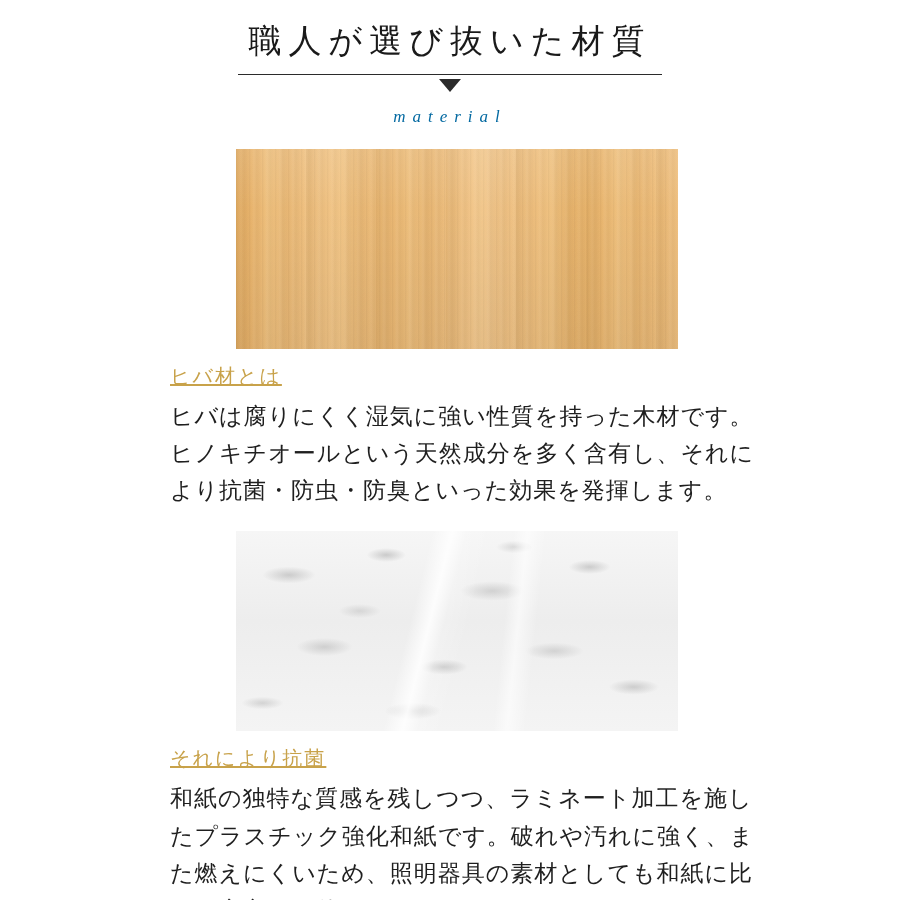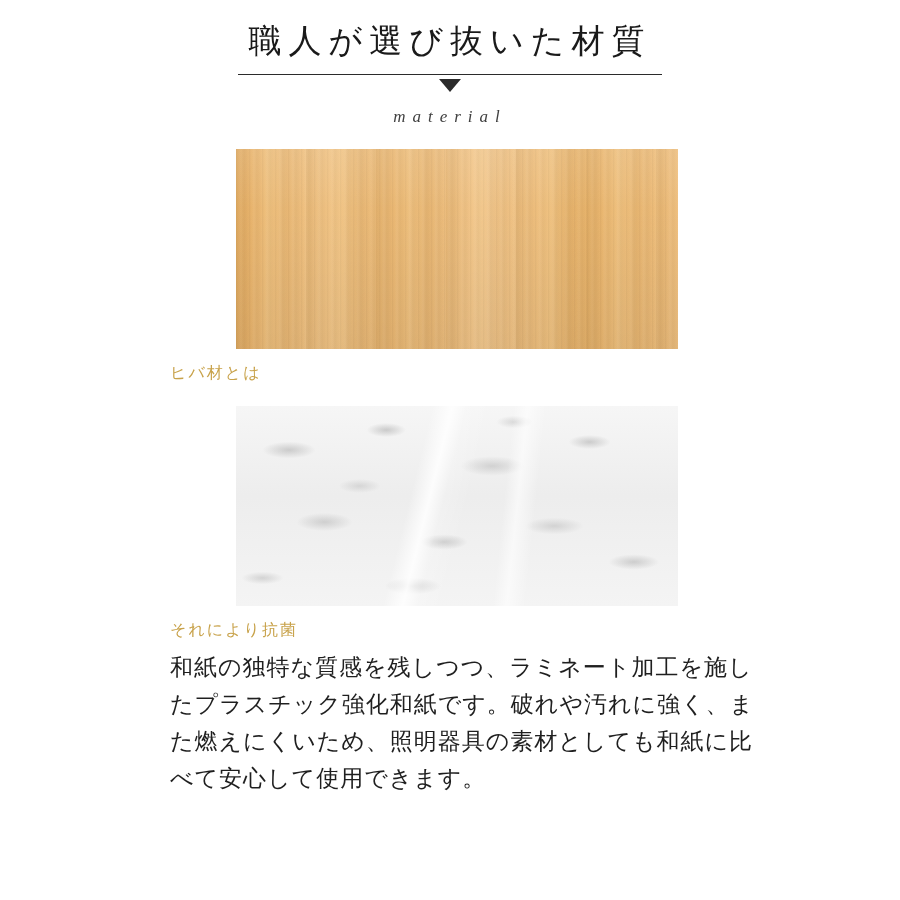--- a/index.html
+++ b/index.html
@@ -47,21 +47,21 @@
     height: 0;
     border-left: 11px solid transparent;
     border-right: 11px solid transparent;
     border-top: 13px solid #2b2b2b;
     margin: 4px auto 0 auto;
   }
   .header-sub {
     margin-top: 8px;
     font-size: 17px;
     letter-spacing: 7px;
-    color: #404040;
+    color: #0369a1;
     font-style: italic;
     font-family: "Liberation Serif", "DejaVu Serif", serif;
   }
 
   
   .section {
     margin-top: 22px;
   }
   .swatch {
     width: 442px;
@@ -121,24 +121,25 @@
     content: "";
     position: absolute;
     inset: 0;
     background:
       linear-gradient(104deg, rgba(255,255,255,0) 40%, rgba(255,255,255,0.85) 44%, rgba(255,255,255,0.2) 47%, rgba(255,255,255,0) 52%),
       linear-gradient(96deg, rgba(255,255,255,0) 60%, rgba(255,255,255,0.6) 63%, rgba(255,255,255,0) 67%);
   }
 
   .sub-title {
     margin: 14px 0 8px 170px;
-    font-size: 16px;
+    font-size: 20px;
     letter-spacing: 2px;
     color: #c8a24a;
     font-weight: 500;
+    text-decoration: underline;
   }
   .body-text {
     margin: 0 0 0 170px;
     width: 600px;
     font-size: 23px;
     line-height: 1.62;
     letter-spacing: 1px;
     color: #1f1f1f;
   }
 </style>
@@ -151,20 +152,21 @@
     <div class="header-title">職人が選び抜いた材質</div>
     <div class="arrow-wrap">
       <div class="arrow-down"></div>
     </div>
     <div class="header-sub">material</div>
   </div>
 
   <div class="section">
     <div class="swatch swatch-wood"></div>
     <h2 class="sub-title">ヒバ材とは</h2>
+    <p class="body-text">ヒバは腐りにくく湿気に強い性質を持った木材です。ヒノキチオールという天然成分を多く含有し、それにより抗菌・防虫・防臭といった効果を発揮します。</p>
   </div>
 
   <div class="section">
     <div class="swatch swatch-paper"></div>
     <h2 class="sub-title">それにより抗菌</h2>
     <p class="body-text">和紙の独特な質感を残しつつ、ラミネート加工を施したプラスチック強化和紙です。破れや汚れに強く、また燃えにくいため、照明器具の素材としても和紙に比べて安心して使用できます。</p>
   </div>
 
 </div>
 

